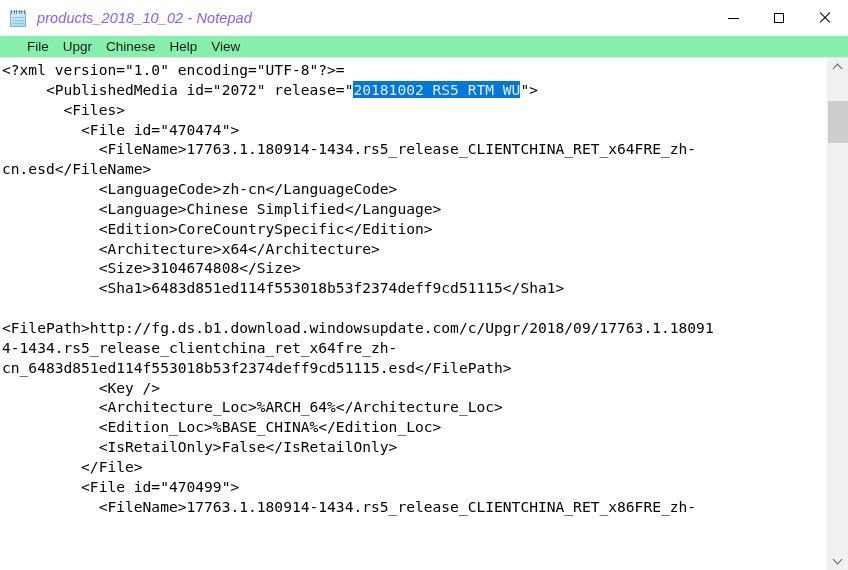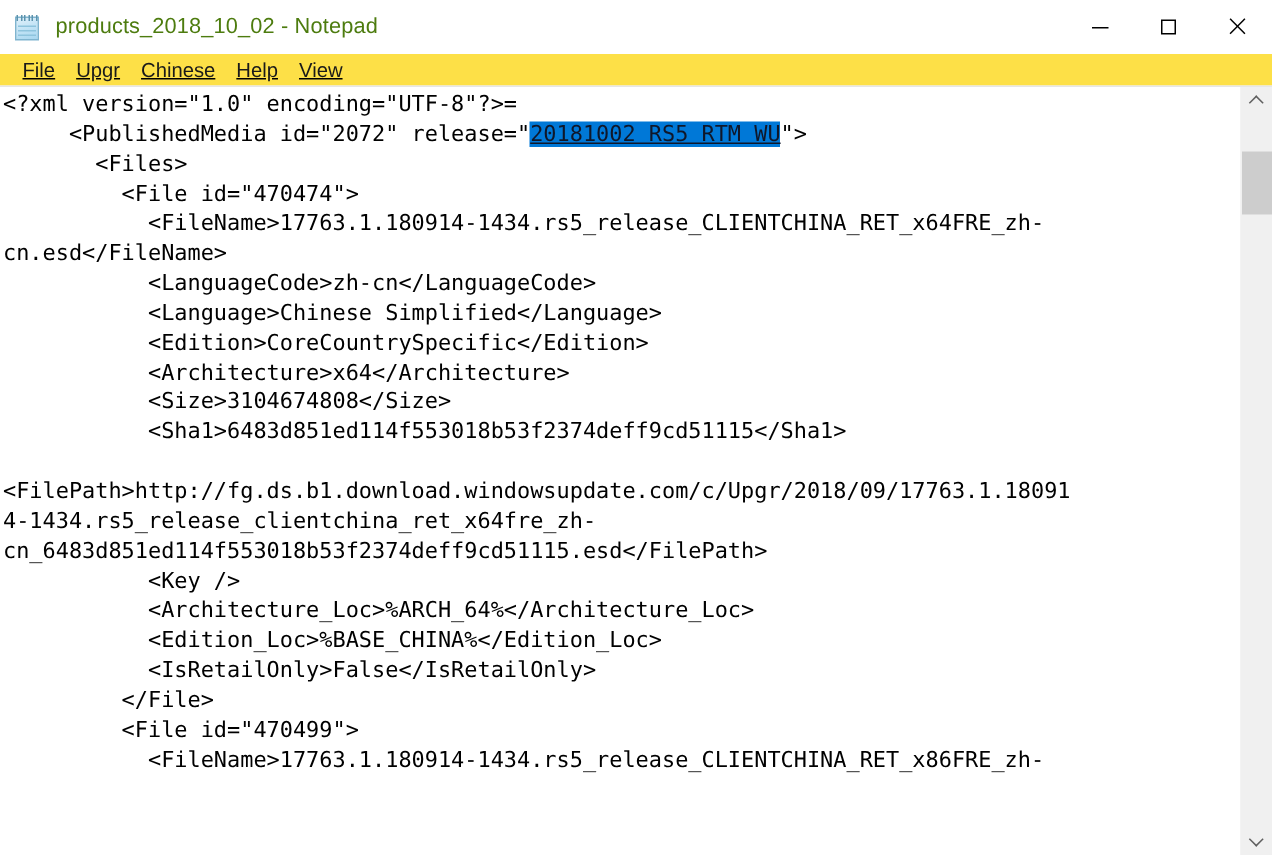--- a/index.html
+++ b/index.html
@@ -81,23 +81,24 @@
     width: 12px;
   }
   .app-icon .lines i {
     display: block;
     height: 1px;
     background: #8ec4dd;
     margin-bottom: 2px;
   }
   .title-text {
     font-size: 14.5px;
-    color: #4d7c0f;
+    color: #8b5cf6;
     white-space: nowrap;
     letter-spacing: 0.1px;
+    font-style: italic;
   }
 
   .win-buttons {
     display: flex;
     height: 36px;
     flex: none;
   }
   .win-btn {
     width: 46px;
     height: 36px;
@@ -138,26 +139,25 @@
     height: 1px;
     background: #000000;
   }
   .glyph-x::before { transform: rotate(45deg); }
   .glyph-x::after  { transform: rotate(-45deg); }
 
   
   .menubar {
     height: 21px;
     min-height: 21px;
-    background: #fde047;
-    display: flex;
-    align-items: center;
-    padding-left: 8px;
+    background: #86efac;
+    display: flex;
+    align-items: center;
+    padding-left: 20px;
     user-select: none;
-    text-decoration: underline;
   }
   .menu-item {
     font-size: 13.5px;
     color: #1a1a1a;
     padding: 1px 7px 2px 7px;
     cursor: default;
     white-space: nowrap;
   }
 
   .menu-divider {
@@ -192,22 +192,21 @@
     white-space: pre;
     margin: 0;
     letter-spacing: 0px;
   }
   .code .line {
     height: 19.85px;
     white-space: pre;
   }
   .sel {
     background: #0078d7;
-    color: #0f172a;
-    text-decoration: underline;
+    color: #e5e5e5;
   }
 
   
   .scrollbar {
     width: 21px;
     min-width: 21px;
     background: #f0f0f0;
     position: relative;
     display: flex;
     flex-direction: column;

